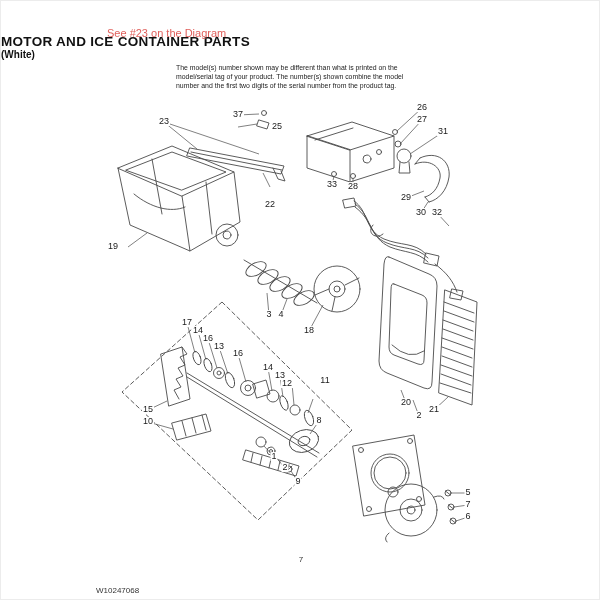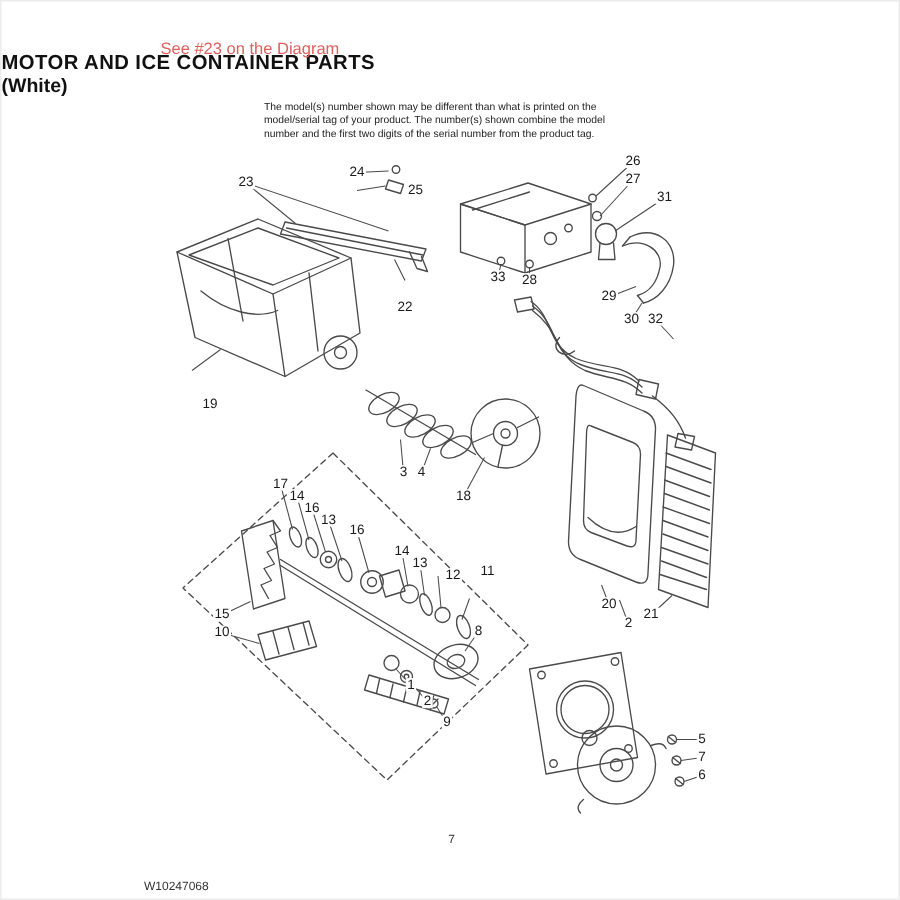--- a/index.html
+++ b/index.html
@@ -5,21 +5,21 @@
   html,body{margin:0;padding:0;background:#fff;}
   .page{
     position:relative;width:600px;height:600px;background:#fff;
     font-family:"Liberation Sans",sans-serif;overflow:hidden;
     border:1px solid #ececec;box-sizing:border-box;
   }
   .red-note{position:absolute;left:106px;top:26px;font-size:11px;color:#e0605c;white-space:nowrap;z-index:5;}
   .header{position:absolute;top:33px;left:0;width:600px;text-align:left;color:#111;z-index:4;}
   .title{font-size:13.5px;font-weight:bold;letter-spacing:.3px;}
   .models{font-size:7.5px;font-weight:bold;margin-top:2px;}
-  .colorline{font-size:13px;font-weight:bold;}
+  .colorline{font-size:10px;font-weight:bold;}
   .note{font-size:6.9px;width:250px;margin:3px auto 0;line-height:1.32;color:#222;}
   .art{position:absolute;left:0;top:0;width:600px;height:600px;z-index:1;}
   .callout-layer{position:absolute;left:0;top:0;width:600px;height:600px;z-index:3;pointer-events:none;}
   .callout{
     position:absolute;transform:translate(-50%,-52%);
     font-size:9px;color:#1a1a1a;background:#fff;padding:0 1px;line-height:1.05;
   }
   .footer{position:absolute;top:553px;left:0;width:600px;font-size:8px;color:#333;z-index:4;}
   .doc{position:absolute;left:95px;top:0;margin-top:32px;}
   .page-num{position:absolute;left:0;top:1px;width:100%;text-align:center;}
@@ -223,43 +223,43 @@
         <line x1="418" y1="415" x2="412" y2="399"></line>
         <line x1="433" y1="409" x2="447" y2="396"></line>
         <line x1="467" y1="492" x2="450" y2="492"></line>
         <line x1="467" y1="504" x2="453" y2="506"></line>
         <line x1="467" y1="516" x2="455" y2="520"></line>
       </g>
   </svg>
 
   <div id="callouts" class="callout-layer">
       <div class="callout" style="left: 163px; top: 121px;">23</div>
-      <div class="callout" style="left: 237px; top: 114px;">24</div>
+      <div class="callout" style="left: 237px; top: 114px;">37</div>
       <div class="callout" style="left: 237px; top: 126px; margin-left: 39px;">25</div>
       <div class="callout" style="left: 421px; top: 107px;">26</div>
       <div class="callout" style="left: 421px; top: 119px;">27</div>
       <div class="callout" style="left: 442px; top: 131px;">31</div>
       <div class="callout" style="left: 269px; top: 204px;">22</div>
       <div class="callout" style="left: 331px; top: 184px;">33</div>
       <div class="callout" style="left: 352px; top: 186px;">28</div>
       <div class="callout" style="left: 405px; top: 197px;">29</div>
       <div class="callout" style="left: 420px; top: 212px;">30</div>
       <div class="callout" style="left: 436px; top: 212px;">32</div>
-      <div class="callout" style="left: 139px; top: 246px; margin-top: 23px;">19</div>
+      <div class="callout" style="left: 112px; top: 246px;">19</div>
       <div class="callout" style="left: 268px; top: 314px;">3</div>
       <div class="callout" style="left: 280px; top: 314px;">4</div>
       <div class="callout" style="left: 308px; top: 330px;">18</div>
       <div class="callout" style="left: 186px; top: 322px;">17</div>
       <div class="callout" style="left: 197px; top: 330px;">14</div>
       <div class="callout" style="left: 207px; top: 338px;">16</div>
       <div class="callout" style="left: 218px; top: 346px;">13</div>
       <div class="callout" style="left: 237px; top: 353px;">16</div>
       <div class="callout" style="left: 267px; top: 367px;">14</div>
       <div class="callout" style="left: 279px; top: 375px;">13</div>
-      <div class="callout" style="left: 301px; top: 383px;">12</div>
+      <div class="callout" style="left: 286px; top: 383px;">12</div>
       <div class="callout" style="left: 312px; top: 380px; margin-left: 12px;">11</div>
       <div class="callout" style="left: 147px; top: 409px;">15</div>
       <div class="callout" style="left: 147px; top: 421px;">10</div>
       <div class="callout" style="left: 318px; top: 420px;">8</div>
       <div class="callout" style="left: 273px; top: 456px;">1</div>
       <div class="callout" style="left: 284px; top: 467px;">2</div>
       <div class="callout" style="left: 297px; top: 481px;">9</div>
       <div class="callout" style="left: 405px; top: 402px;">20</div>
       <div class="callout" style="left: 418px; top: 415px;">2</div>
       <div class="callout" style="left: 433px; top: 409px;">21</div>

